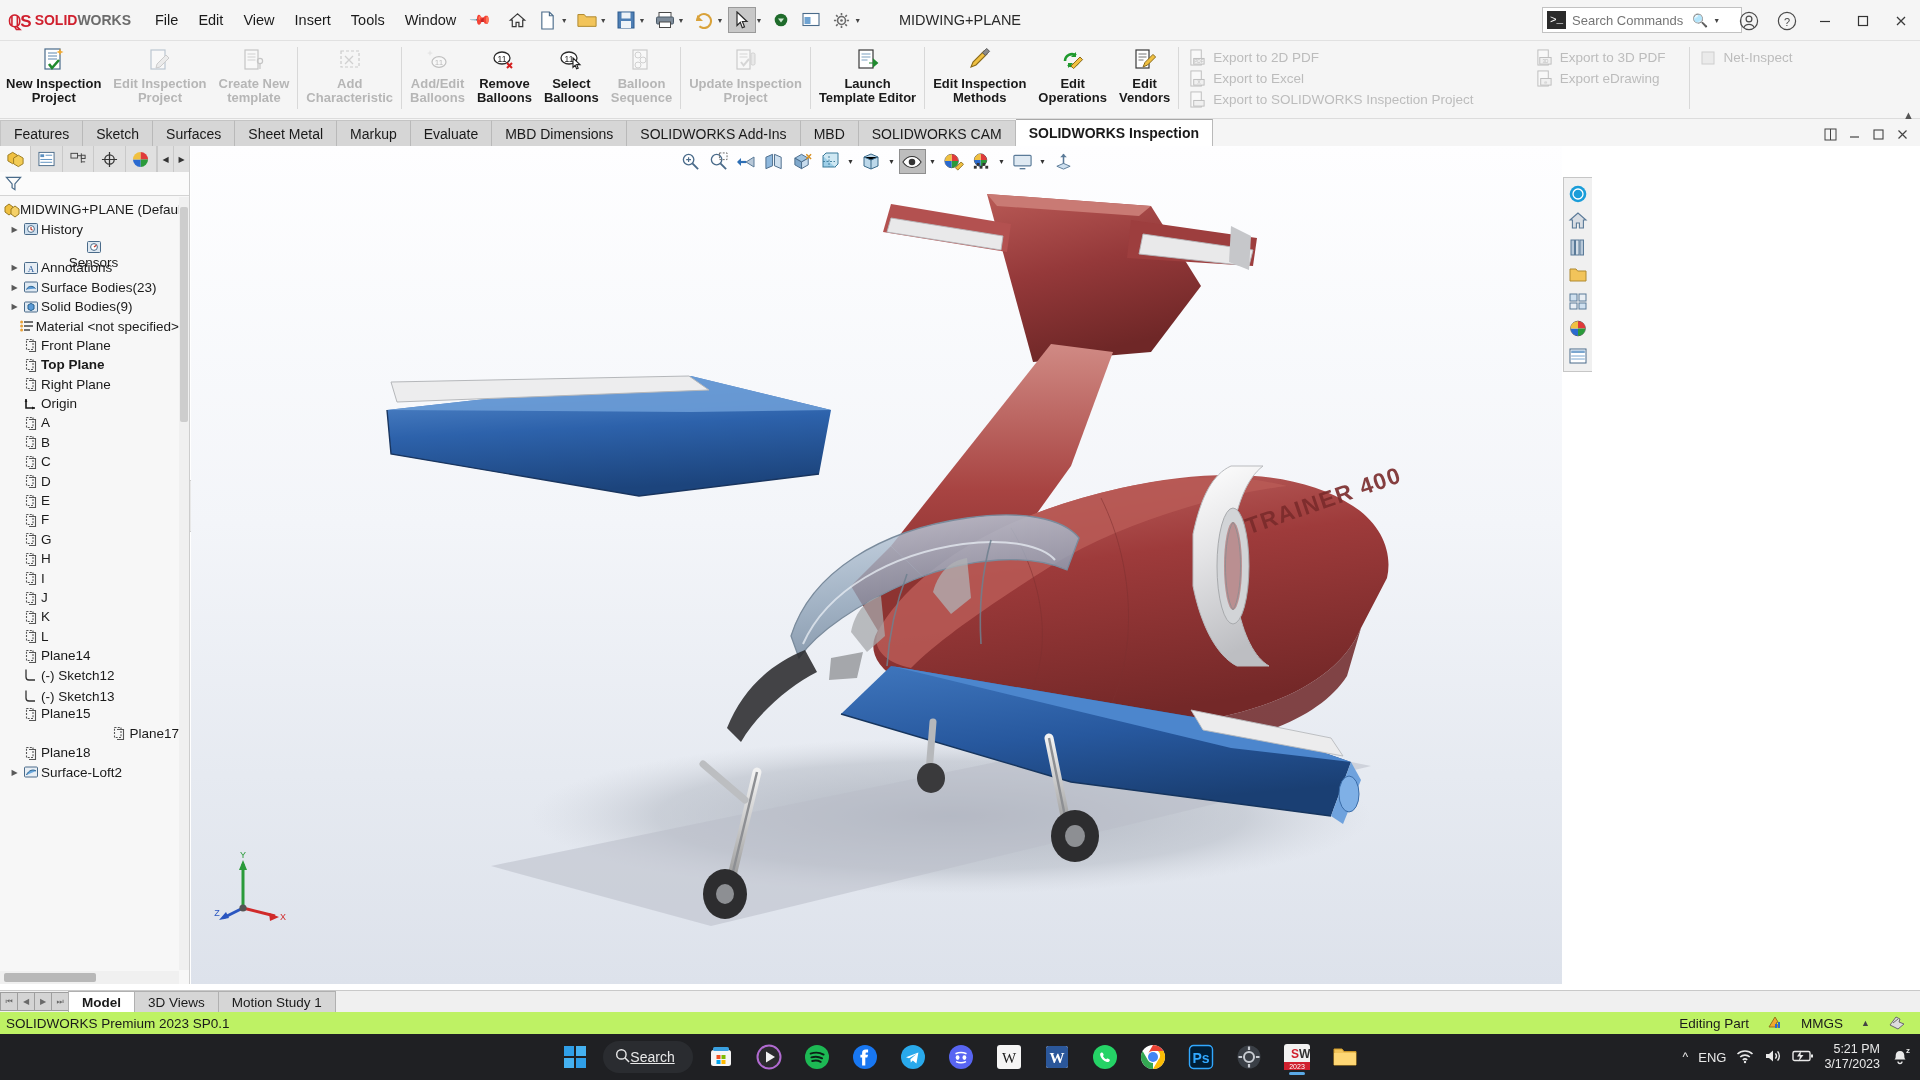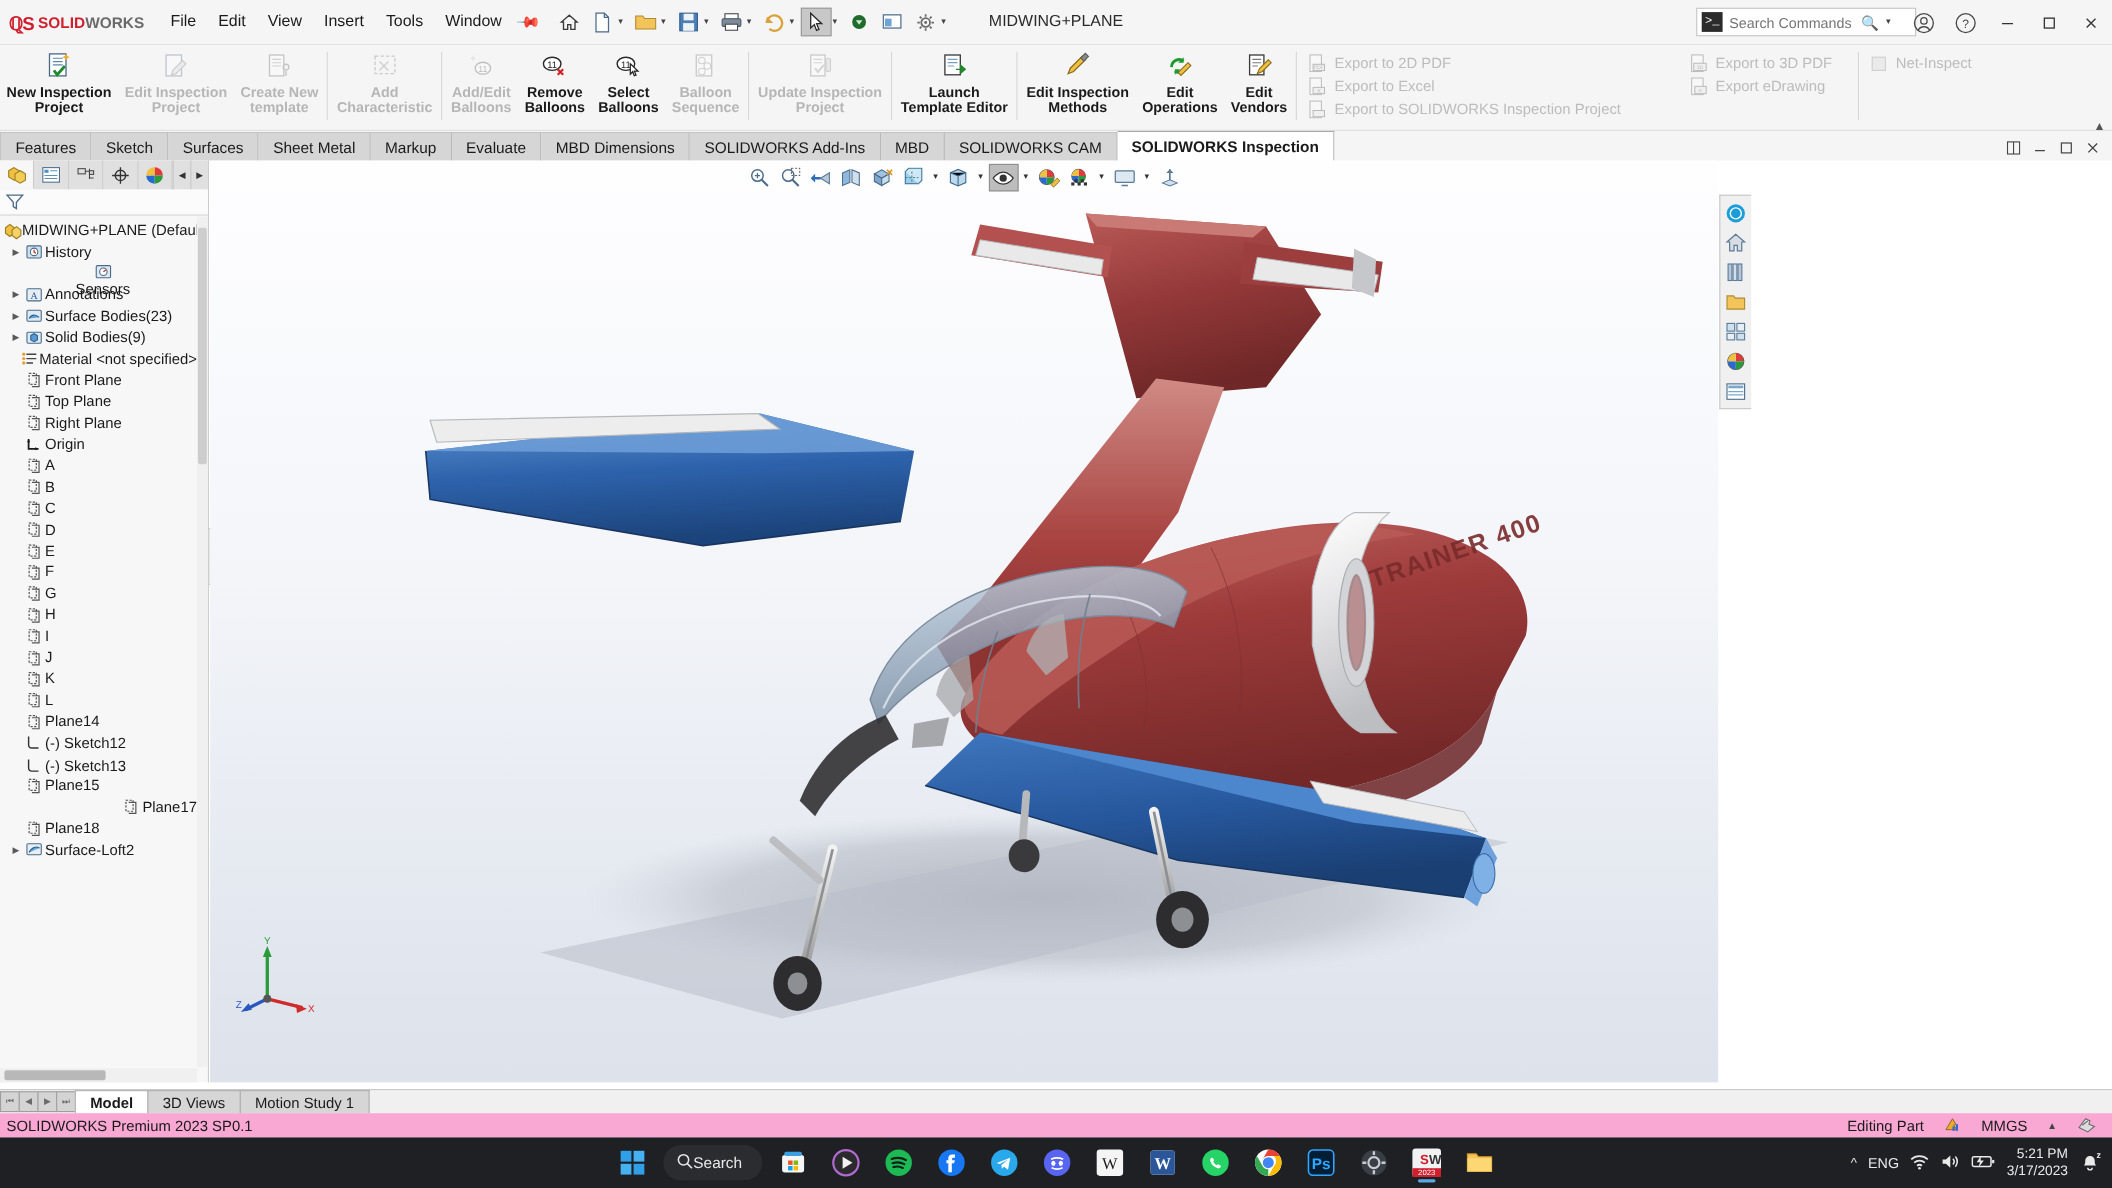--- a/index.html
+++ b/index.html
@@ -174,35 +174,35 @@
   }
   .btab {
     height: 21px; padding: 0 13px; display: flex; align-items: center; font-size: 13.5px;
     background: #d6d6d6; border: 1px solid #b0b0b0; border-bottom: 0; margin-right: -1px; cursor: default;
     color: #1a1a1a;
   }
   .btab.active { background: #fff; font-weight: bold; }
 
   .statusbar {
     position: absolute; left: 0; bottom: 46px; width: 1920px; height: 22px;
-    background: #f9a8d4; display: flex; align-items: center;
+    background: #bef264; display: flex; align-items: center;
     font-size: 13.5px; color: #1a1a1a; padding: 0 6px;
   }
   .statusbar .sright { margin-left: auto; display: flex; align-items: center; gap: 18px; padding-right: 8px;}
 
   
   .taskbar {
     position: absolute; left: 0; bottom: 0; width: 1920px; height: 46px;
     background: #1f2023; display: flex; align-items: center; justify-content: center;
   }
   .tb-center { display: flex; align-items: center; gap: 8px; }
   .tbi { width: 40px; height: 40px; display: flex; align-items: center; justify-content: center; border-radius: 5px; cursor: default; position: relative;}
   .tbsearch {
     height: 32px; padding: 0 18px 0 12px; background: #2a2c30; border-radius: 16px;
-    display: flex; align-items: center; gap: 0; color: #e8e8e8; font-size: 14px; cursor: default;
+    display: flex; align-items: center; gap: 0; color: #e8e8e8; font-size: 14px; cursor: default; text-decoration: underline;
   }
   .tb-right {
     position: absolute; right: 0; top: 0; height: 46px; display: flex; align-items: center;
     gap: 10px; padding-right: 10px; color: #e9e9e9; font-size: 13px;
   }
   .clock { display: flex; flex-direction: column; align-items: flex-end; line-height: 15px; font-size: 12.5px;}
   .active-ul { position: absolute; bottom: 2px; left: 50%; transform: translateX(-50%); width: 16px; height: 3px; background: #5aa9e6; border-radius: 2px;}
 </style>
 </head>
 <body>
@@ -766,21 +766,21 @@
           <div class="trow" style="padding-left: 8px;">
             <span class="exp"></span>
             <span class="tico">
               <svg width="16" height="16" viewBox="0 0 16 16">
                 <path d="M3.5 2.5h6.5v10H3.5z" fill="none" stroke="#555" stroke-width="1.1" stroke-dasharray="2,1.3"></path>
                 <path d="M6 4.5h6.5v10H6" fill="none" stroke="#555" stroke-width="1.1"></path>
               </svg>
             </span>
             <span>Front Plane</span>
           </div>
-          <div class="trow" style="padding-left: 8px;">
+          <div class="trow" style="padding-left: 8px; font-weight: bold;">
             <span class="exp"></span>
             <span class="tico">
               <svg width="16" height="16" viewBox="0 0 16 16">
                 <path d="M3.5 2.5h6.5v10H3.5z" fill="none" stroke="#555" stroke-width="1.1" stroke-dasharray="2,1.3"></path>
                 <path d="M6 4.5h6.5v10H6" fill="none" stroke="#555" stroke-width="1.1"></path>
               </svg>
             </span>
             <span>Top Plane</span>
           </div>
           <div class="trow" style="padding-left: 8px;">

